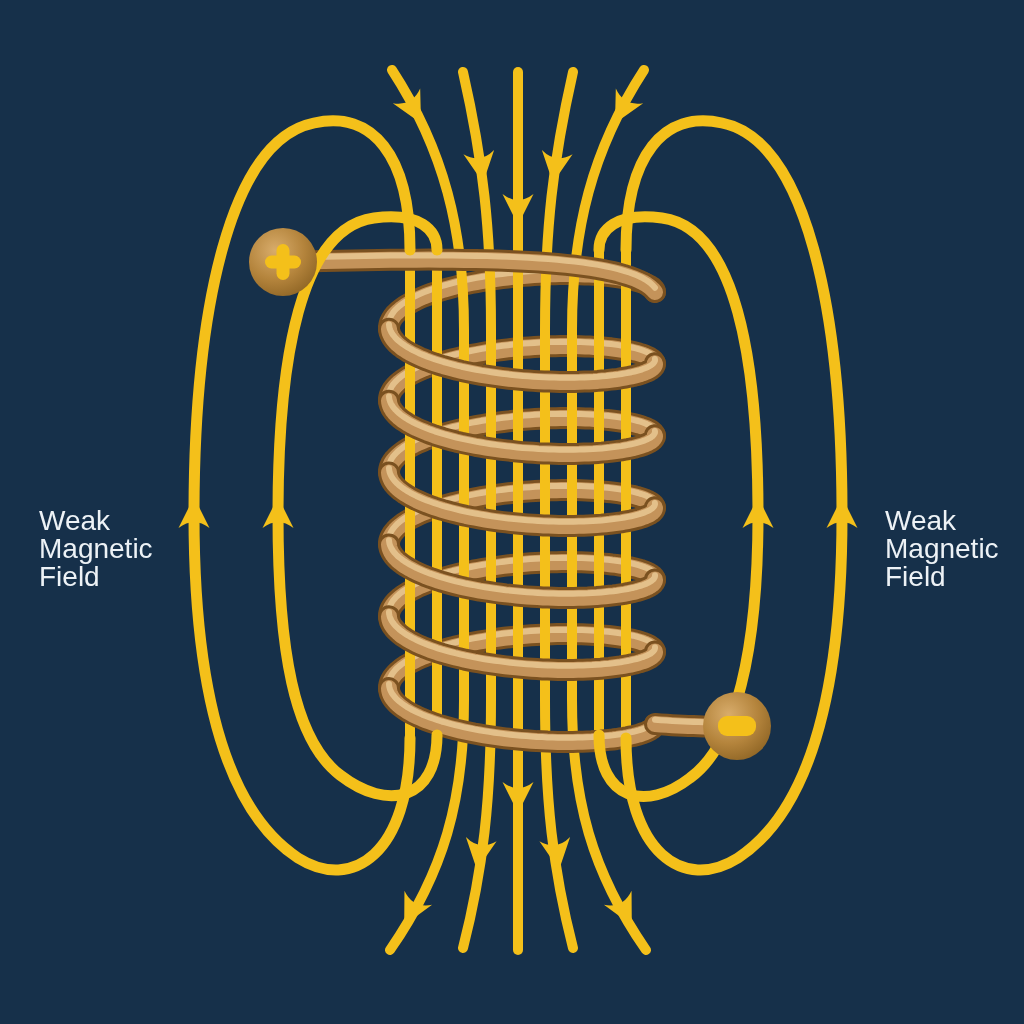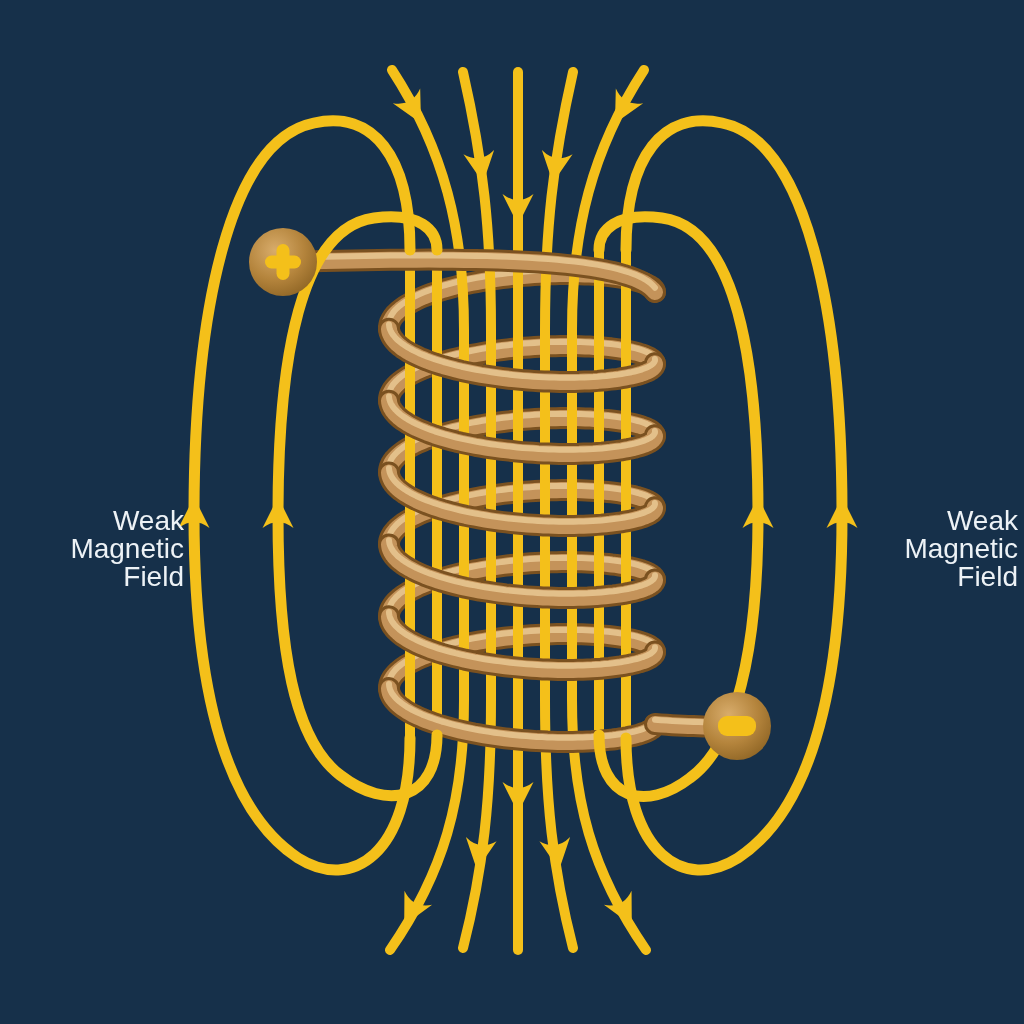--- a/index.html
+++ b/index.html
@@ -10,22 +10,23 @@
     background:#16304A;
     overflow:hidden;
     font-family:"Liberation Sans", sans-serif;
   }
   .stage svg{position:absolute;left:0;top:0;}
   .field-label{
     position:absolute;
     color:#EDF2F6;
     font-size:28px;
     line-height:28px;
-    text-align:right;
+    text-align:left;
     user-select:none;
+    margin-left:39px;
   }
   .field-label .l1, .field-label .l2{display:block;}
   #label-left{left:0;top:507px;width:184px;}
   #label-right{left:846px;top:507px;width:172px;}
 </style>
 </head>
 <body>
 
 <div class="stage" id="stage" style="background: rgb(22, 48, 74);">
 

